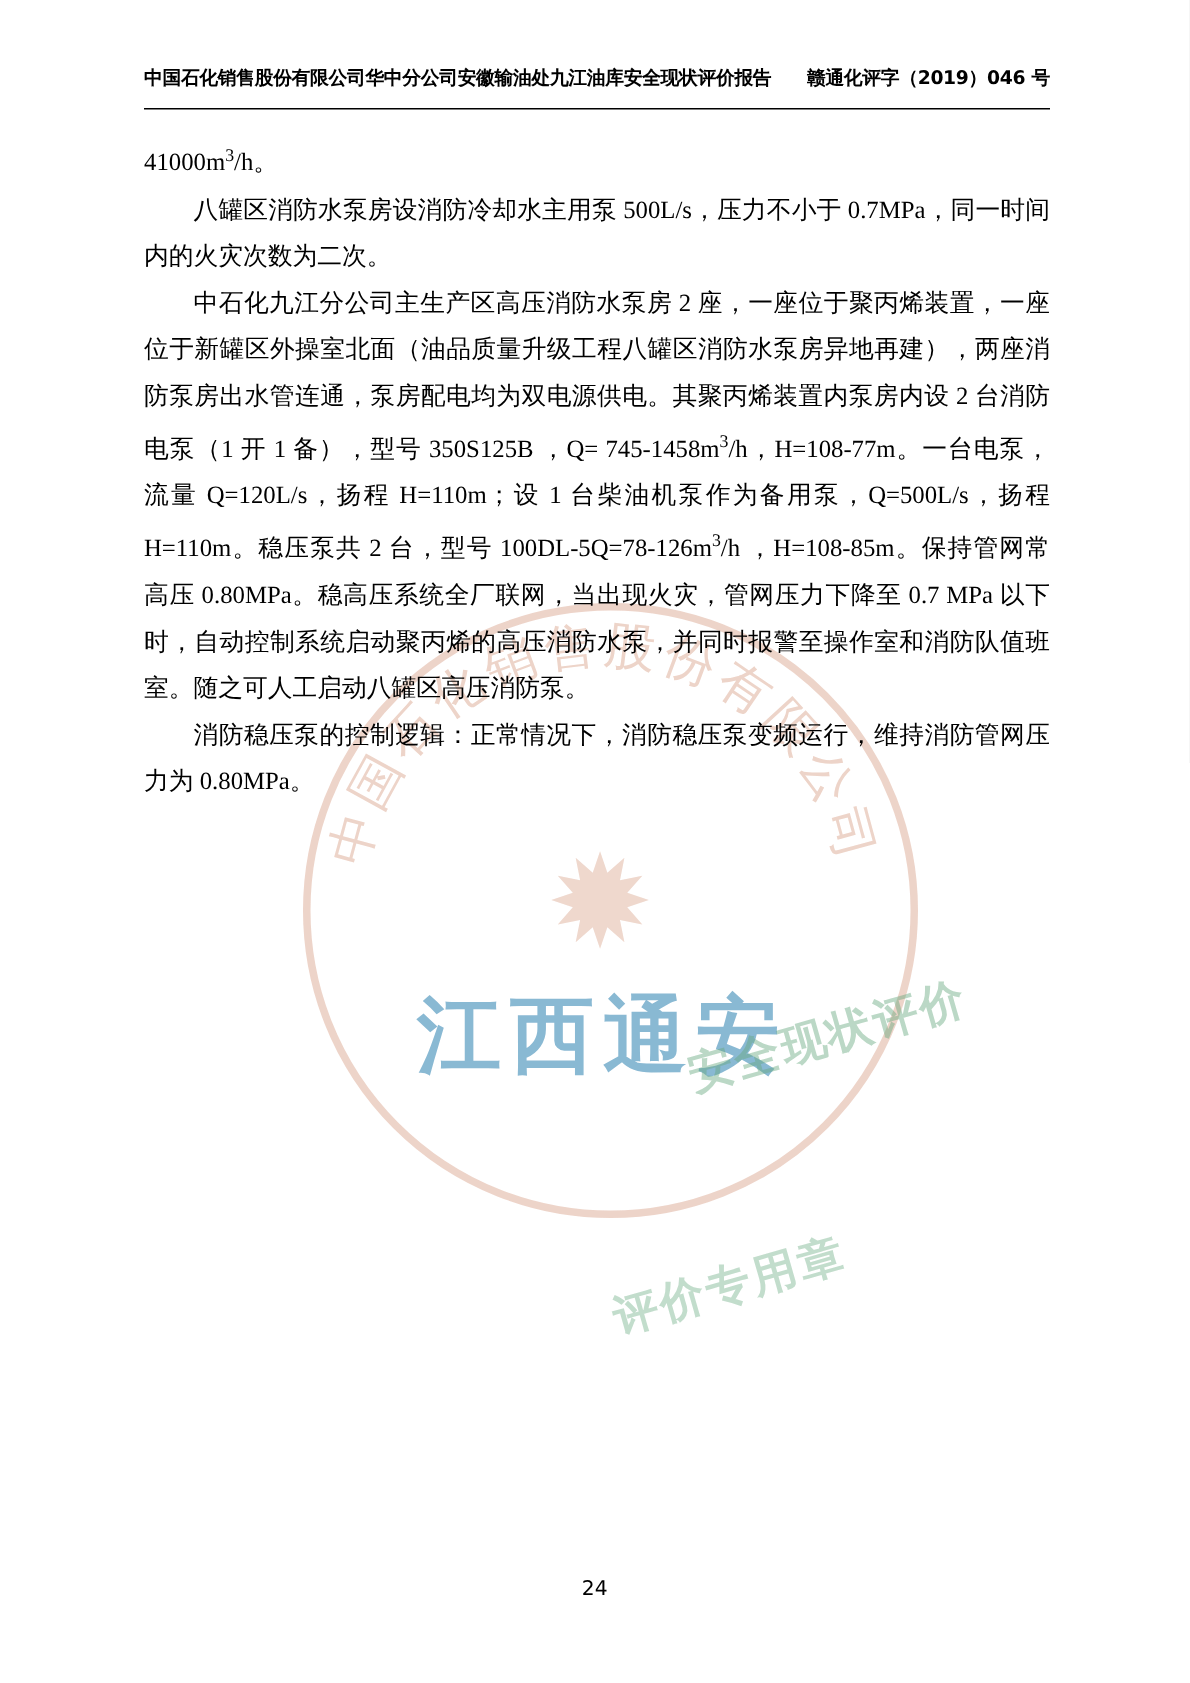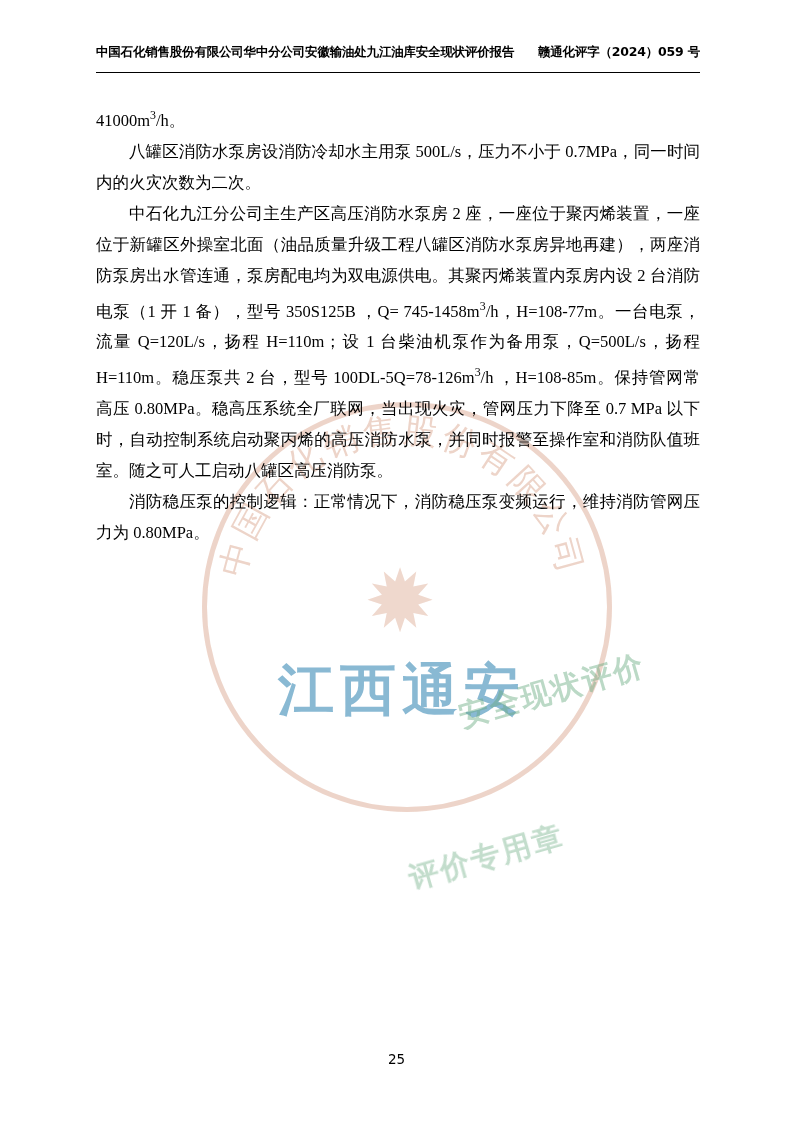--- a/index.html
+++ b/index.html
@@ -33,21 +33,21 @@
   .header-rule {
     position: absolute;
     top: 72px;
     left: 96px;
     width: 604px;
     height: 0;
     border-top: 1.2px solid #000;
   }
   .body-text {
     position: absolute;
-    top: 100px;
+    top: 88px;
     left: 96px;
     width: 604px;
     font-size: 16.5px;
     line-height: 31px;
     text-align: justify;
     text-justify: inter-ideograph;
   }
   .body-text p {
     margin: 0;
   }
@@ -152,21 +152,21 @@
     letter-spacing: 2px;
   }
 </style>
 </head>
 <body>
 
 <div class="page">
 
   <div class="header">
     <span>中国石化销售股份有限公司华中分公司安徽输油处九江油库安全现状评价报告</span>
-    <span>赣通化评字（2024）059 号</span>
+    <span>赣通化评字（2019）046 号</span>
   </div>
   <div class="header-rule"></div>
 
   <div class="watermark">
     <div class="wm-ring"></div>
     <svg class="wm-arc" viewBox="0 0 400 400">
       <defs>
         <path id="arcpath" d="M 40,200 A 160,160 0 0 1 360,200"></path>
       </defs>
       <text>
@@ -179,14 +179,14 @@
     <div class="wm-green2">评价专用章</div>
   </div>
 
   <div class="body-text" id="body-text">
       <p class=""><span>41000m</span><span class="sup">3</span><span>/h。</span></p>
       <p class="indent"><span>八罐区消防水泵房设消防冷却水主用泵 500L/s，压力不小于 0.7MPa，同一时间内的火灾次数为二次。</span></p>
       <p class="indent"><span>中石化九江分公司主生产区高压消防水泵房 2 座，一座位于聚丙烯装置，一座位于新罐区外操室北面（油品质量升级工程八罐区消防水泵房异地再建），两座消防泵房出水管连通，泵房配电均为双电源供电。其聚丙烯装置内泵房内设 2 台消防电泵（1 开 1 备），型号 350S125B ，Q= 745-1458m</span><span class="sup">3</span><span>/h，H=108-77m。一台电泵，流量 Q=120L/s，扬程 H=110m；设 1 台柴油机泵作为备用泵，Q=500L/s，扬程 H=110m。稳压泵共 2 台，型号 100DL-5Q=78-126m</span><span class="sup">3</span><span>/h ，H=108-85m。保持管网常高压 0.80MPa。稳高压系统全厂联网，当出现火灾，管网压力下降至 0.7 MPa 以下时，自动控制系统启动聚丙烯的高压消防水泵，并同时报警至操作室和消防队值班室。随之可人工启动八罐区高压消防泵。</span></p>
       <p class="indent"><span>消防稳压泵的控制逻辑：正常情况下，消防稳压泵变频运行，维持消防管网压力为 0.80MPa。</span></p>
     </div>
 
-  <div class="pagenum">25</div>
+  <div class="pagenum">24</div>
 </div>
 
 </body></html>

